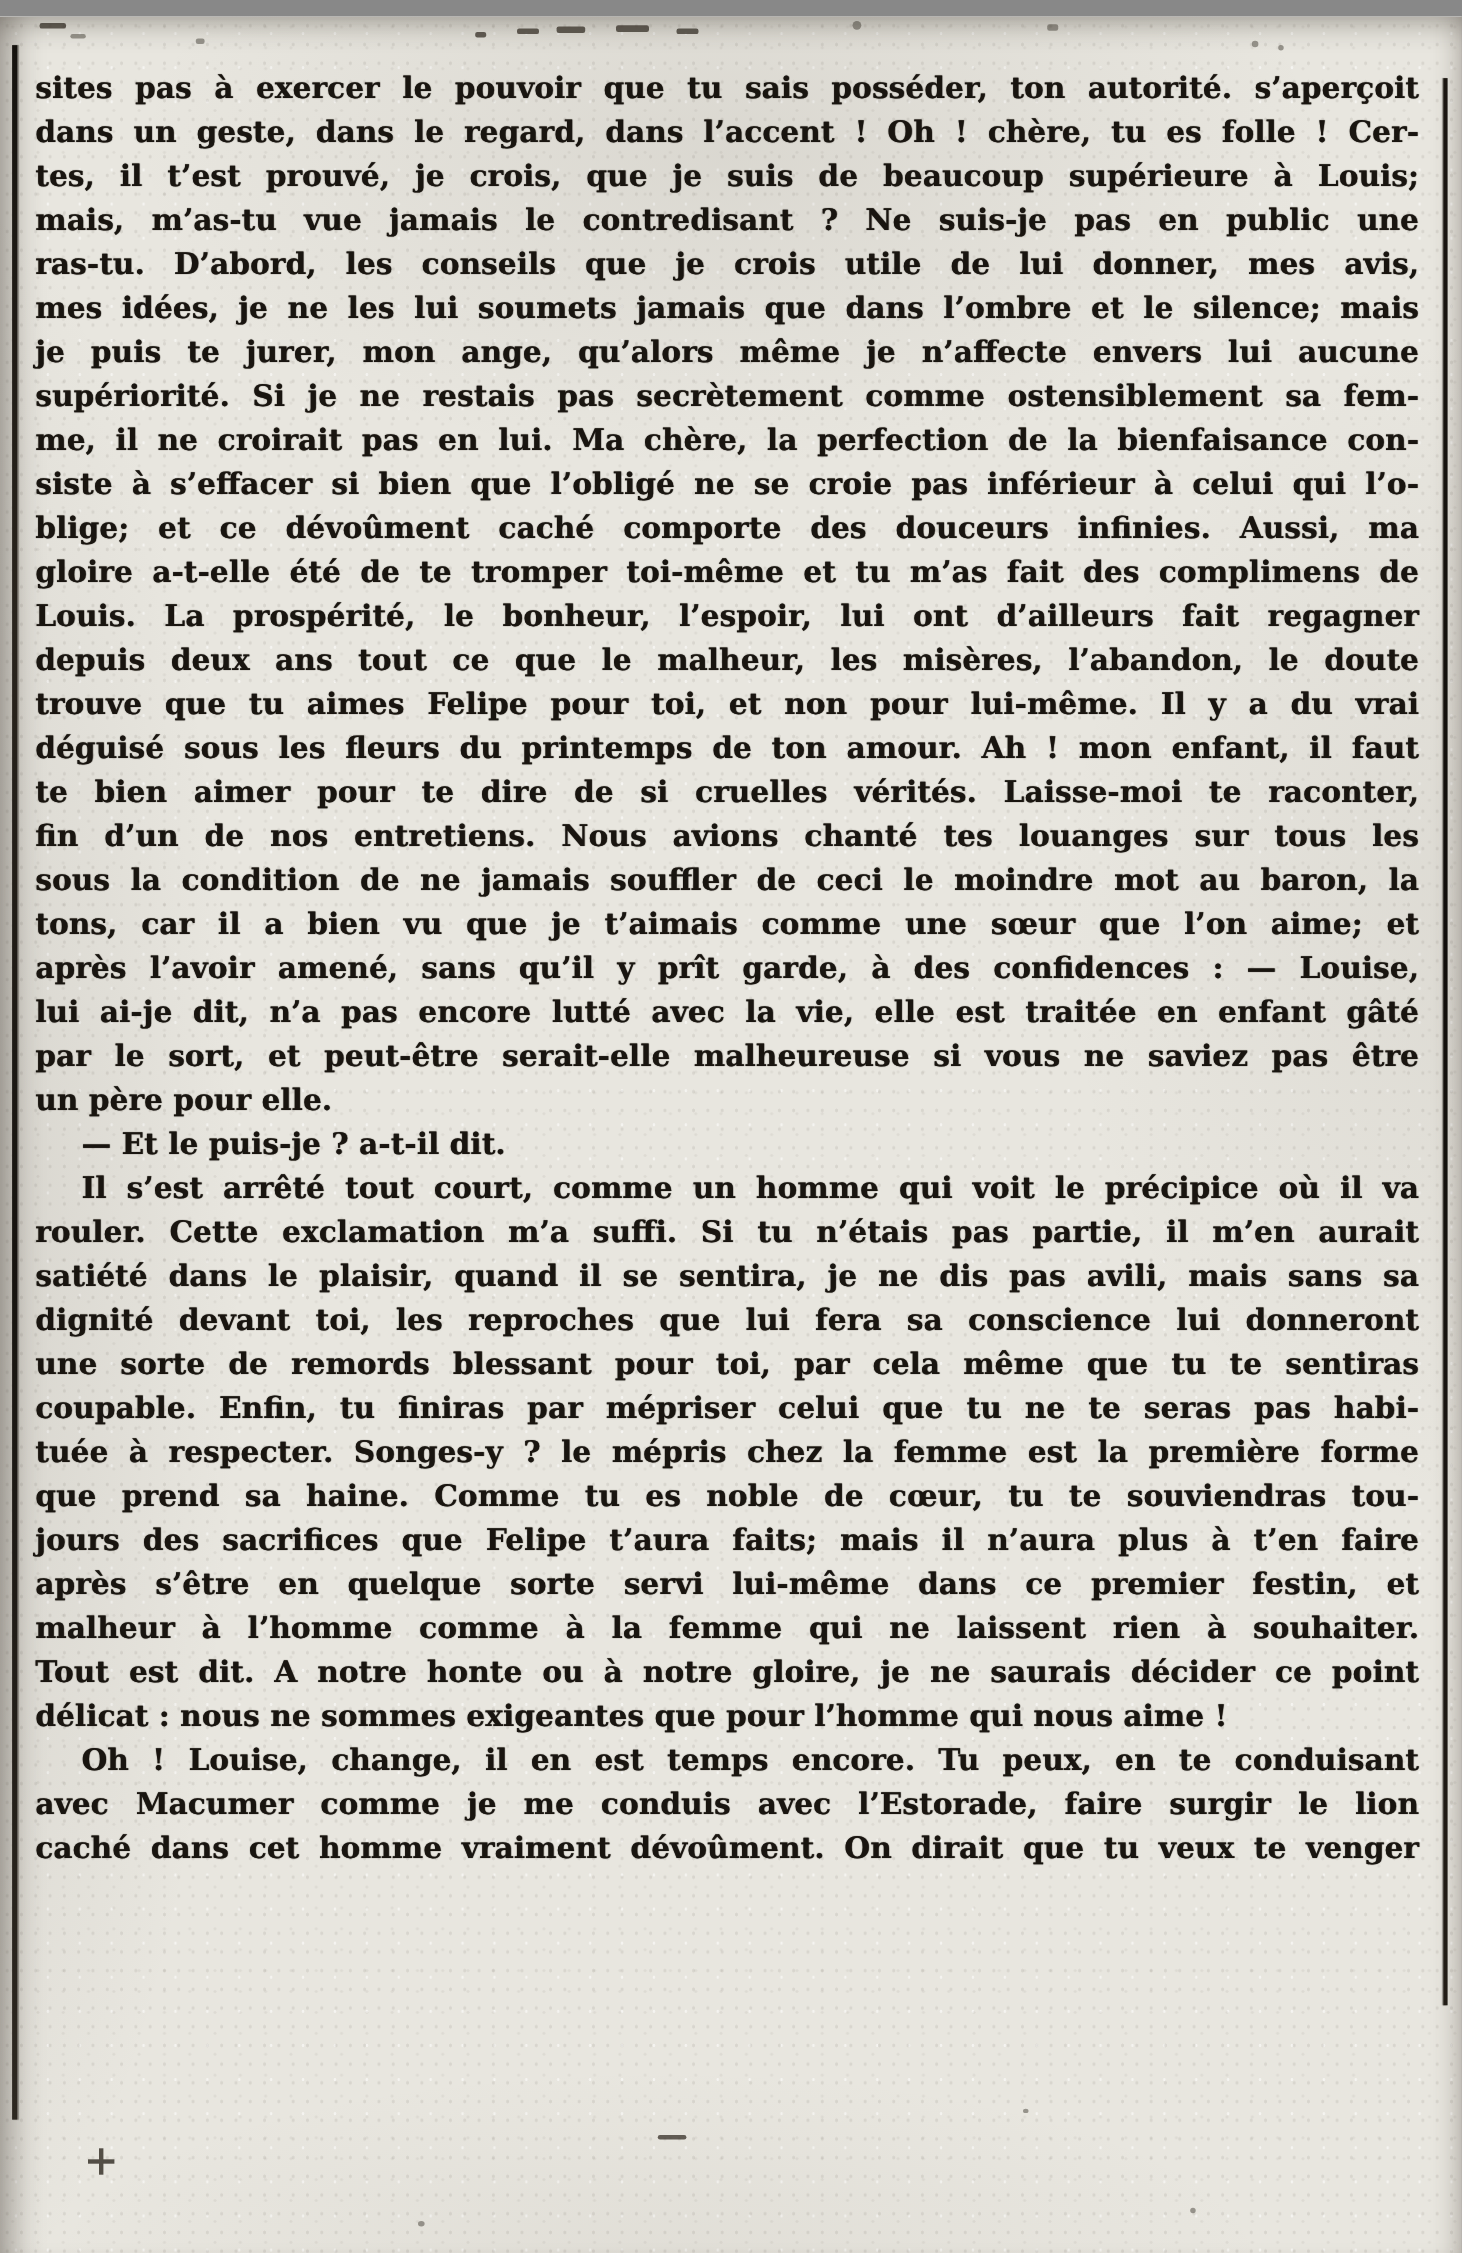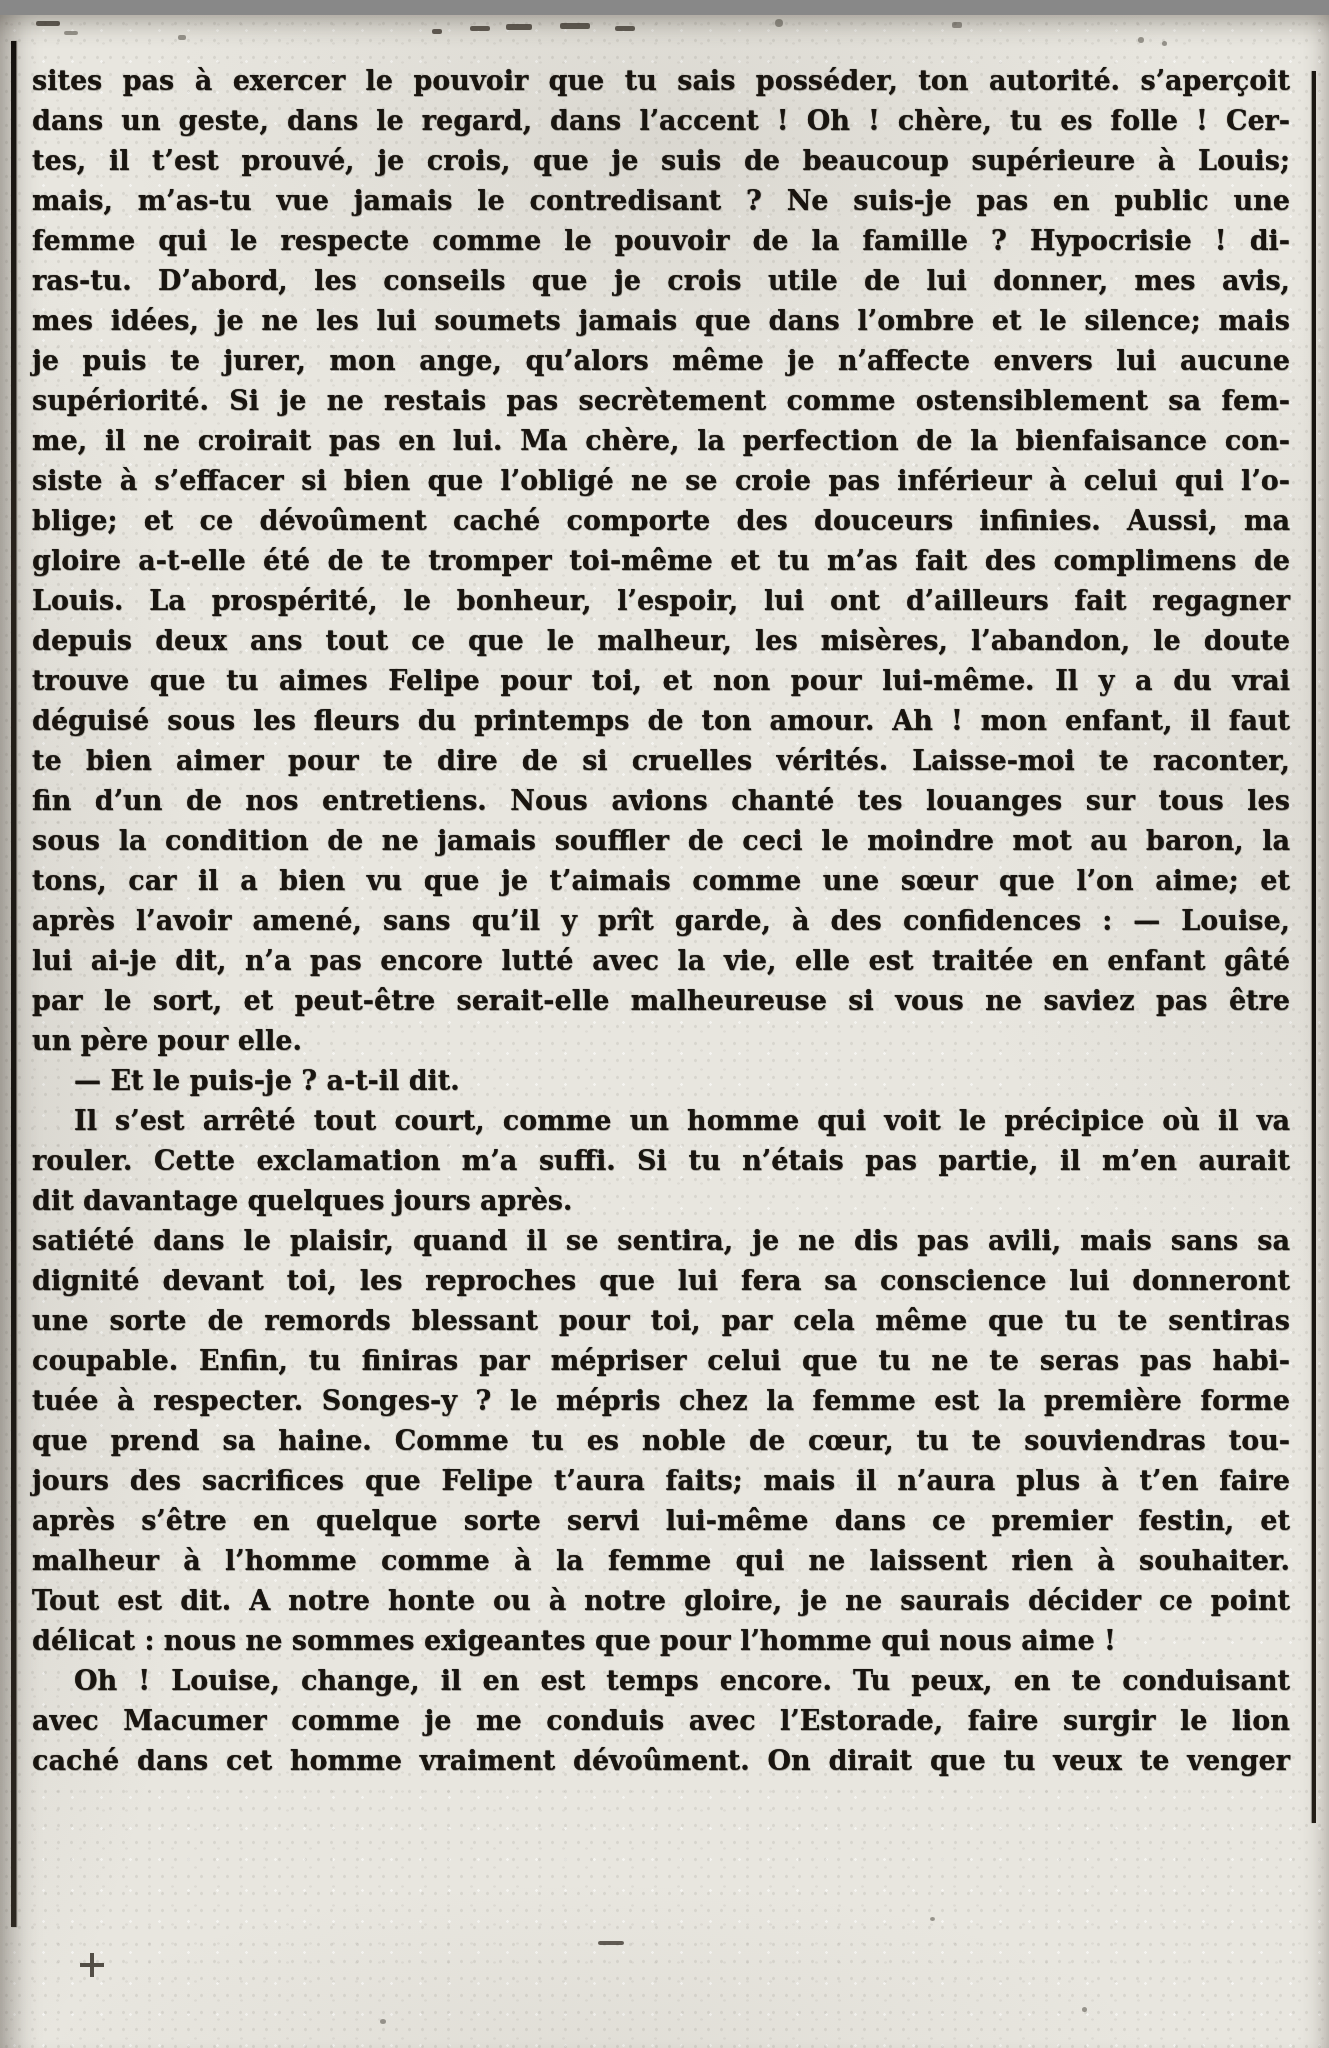--- a/index.html
+++ b/index.html
@@ -81,21 +81,20 @@
   <div class="speck faint" style="left:775px; top:4px; width:8px; height:8px; border-radius:50%;"></div>
   <div class="speck faint" style="left:952px; top:7px; width:10px; height:6px;"></div>
   <div class="speck faint" style="left:1138px; top:22px; width:6px; height:6px; border-radius:50%;"></div>
   <div class="speck faint" style="left:1162px; top:26px; width:5px; height:5px; border-radius:50%;"></div>
 
   <div class="text-block">
       <div class="line">sites pas à exercer le pouvoir que tu sais posséder, ton autorité. s’aperçoit</div>
       <div class="line">dans un geste, dans le regard, dans l’accent ! Oh ! chère, tu es folle ! Cer-</div>
       <div class="line">tes, il t’est prouvé, je crois, que je suis de beaucoup supérieure à Louis;</div>
       <div class="line">mais, m’as-tu vue jamais le contredisant ? Ne suis-je pas en public une</div>
-      <div class="line">femme qui le respecte comme le pouvoir de la famille ? Hypocrisie ! di-</div>
       <div class="line">ras-tu. D’abord, les conseils que je crois utile de lui donner, mes avis,</div>
       <div class="line">mes idées, je ne les lui soumets jamais que dans l’ombre et le silence; mais</div>
       <div class="line">je puis te jurer, mon ange, qu’alors même je n’affecte envers lui aucune</div>
       <div class="line">supériorité. Si je ne restais pas secrètement comme ostensiblement sa fem-</div>
       <div class="line">me, il ne croirait pas en lui. Ma chère, la perfection de la bienfaisance con-</div>
       <div class="line">siste à s’effacer si bien que l’obligé ne se croie pas inférieur à celui qui l’o-</div>
       <div class="line">blige; et ce dévoûment caché comporte des douceurs infinies. Aussi, ma</div>
       <div class="line">gloire a-t-elle été de te tromper toi-même et tu m’as fait des complimens de</div>
       <div class="line">Louis. La prospérité, le bonheur, l’espoir, lui ont d’ailleurs fait regagner</div>
       <div class="line">depuis deux ans tout ce que le malheur, les misères, l’abandon, le doute</div>
@@ -105,21 +104,20 @@
       <div class="line">fin d’un de nos entretiens. Nous avions chanté tes louanges sur tous les</div>
       <div class="line">sous la condition de ne jamais souffler de ceci le moindre mot au baron, la</div>
       <div class="line">tons, car il a bien vu que je t’aimais comme une sœur que l’on aime; et</div>
       <div class="line">après l’avoir amené, sans qu’il y prît garde, à des confidences : — Louise,</div>
       <div class="line">lui ai-je dit, n’a pas encore lutté avec la vie, elle est traitée en enfant gâté</div>
       <div class="line">par le sort, et peut-être serait-elle malheureuse si vous ne saviez pas être</div>
       <div class="line nojust">un père pour elle.</div>
       <div class="line indent nojust">— Et le puis-je ? a-t-il dit.</div>
       <div class="line indent">Il s’est arrêté tout court, comme un homme qui voit le précipice où il va</div>
       <div class="line">rouler. Cette exclamation m’a suffi. Si tu n’étais pas partie, il m’en aurait</div>
-      <div class="line nojust">dit davantage quelques jours après.</div>
       <div class="line">satiété dans le plaisir, quand il se sentira, je ne dis pas avili, mais sans sa</div>
       <div class="line">dignité devant toi, les reproches que lui fera sa conscience lui donneront</div>
       <div class="line">une sorte de remords blessant pour toi, par cela même que tu te sentiras</div>
       <div class="line">coupable. Enfin, tu finiras par mépriser celui que tu ne te seras pas habi-</div>
       <div class="line">tuée à respecter. Songes-y ? le mépris chez la femme est la première forme</div>
       <div class="line">que prend sa haine. Comme tu es noble de cœur, tu te souviendras tou-</div>
       <div class="line">jours des sacrifices que Felipe t’aura faits; mais il n’aura plus à t’en faire</div>
       <div class="line">après s’être en quelque sorte servi lui-même dans ce premier festin, et</div>
       <div class="line">malheur à l’homme comme à la femme qui ne laissent rien à souhaiter.</div>
       <div class="line">Tout est dit. A notre honte ou à notre gloire, je ne saurais décider ce point</div>

